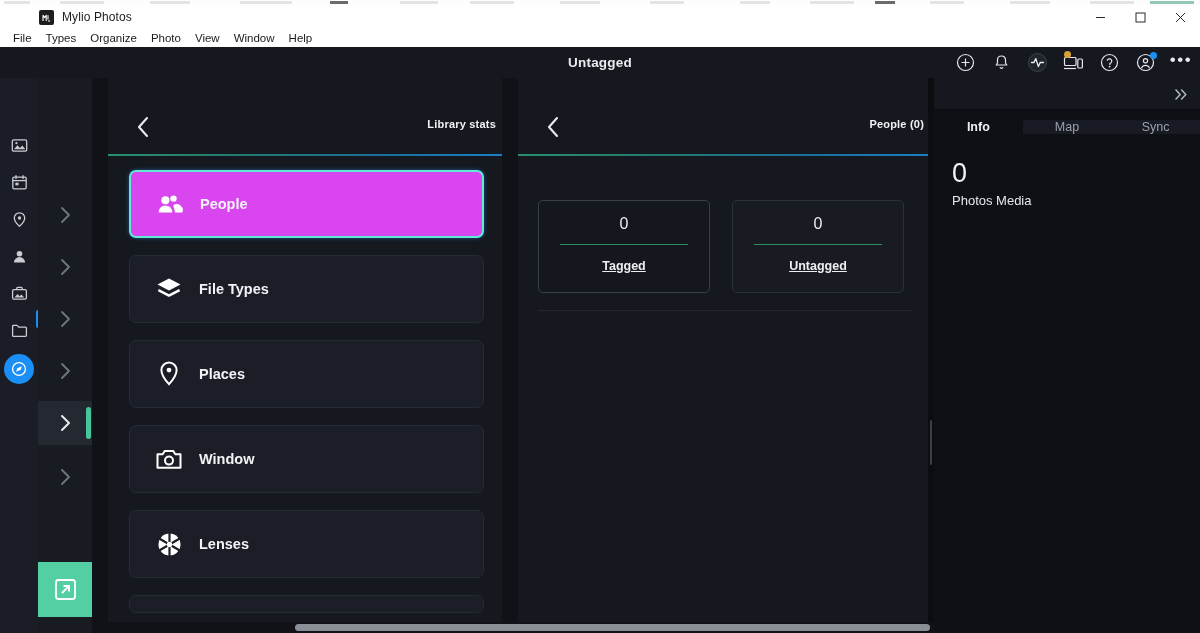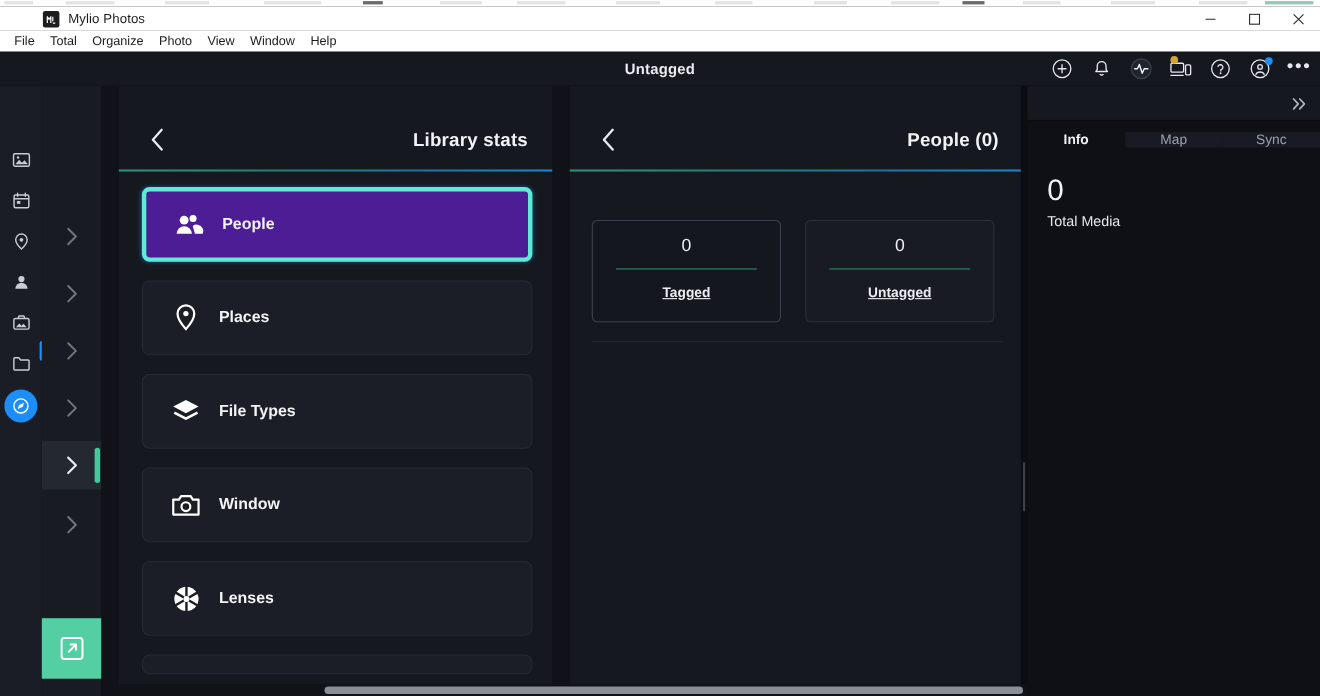--- a/index.html
+++ b/index.html
@@ -126,43 +126,43 @@
 
   
   .panel { position: absolute; top: 78px; height: 555px; background: #15181f; }
   .panel-head { position: relative; height: 78px; }
   .panel-back {
     position: absolute; left: 24px; top: 38px; width: 22px; height: 22px;
     color: #e9ebee; display: flex; align-items: center; justify-content: center;
   }
   .panel-back svg { display: block; }
   .panel-title {
-    position: absolute; right: 22px; top: 40px;
-    font-size: 17px; font-weight: bold; color: #f0f2f5; letter-spacing: .2px;
+    position: absolute; right: 6px; top: 40px;
+    font-size: 11px; font-weight: bold; color: #f0f2f5; letter-spacing: .2px;
   }
   .panel-rule {
     position: absolute; left: 0; right: 0; bottom: 0; height: 2px;
     background: linear-gradient(to right, #2a8f6e 0%, #22796e 35%, #1a6f9b 70%, #1b7fc4 100%);
   }
 
   #panel-stats { left: 108px; width: 394px; }
   #panel-people { left: 518px; width: 412px; }
 
   
   .statlist {
     position: absolute; left: 0; top: 78px; width: 394px; bottom: 0;
     padding: 14px 18px 0 21px; overflow: hidden;
   }
   .statrow {
     position: relative; height: 68px; margin-bottom: 17px;
     background: #1b1e26; border: 1px solid #262a34; border-radius: 7px;
     display: flex; align-items: center;
   }
   .statrow.selected {
-    background: #4c1d95; border: 4px solid #5eead4;
+    background: #d946ef; border: 2px solid #5eead4;
     box-shadow: 0 0 4px rgba(43,130,230,.55);
   }
   .statrow .sicon {
     width: 34px; margin-left: 22px; color: #ffffff;
     display: flex; align-items: center; justify-content: center;
   }
   .statrow .sicon svg { display: block; }
   .statrow .slabel {
     margin-left: 13px; font-size: 14.5px; font-weight: bold; color: #f1f3f6;
   }
@@ -288,21 +288,21 @@
       <div class="wc">
         <svg width="11" height="11" viewBox="0 0 11 11">
             <path d="M1 1 L10 10 M10 1 L1 10" stroke="#2a2a2a" stroke-width="1"></path>
           </svg>
       </div>
     </div>
   </div>
 
   <div class="menubar">
     <div class="menu-item">File</div>
-    <div class="menu-item">Total</div>
+    <div class="menu-item">Types</div>
     <div class="menu-item">Organize</div>
     <div class="menu-item">Photo</div>
     <div class="menu-item">View</div>
     <div class="menu-item">Window</div>
     <div class="menu-item">Help</div>
   </div>
 
   <div class="appheader">
     <div class="header-title">Untagged</div>
     <div class="header-icons">
@@ -475,36 +475,36 @@
             <circle cx="8.4" cy="7.2" r="4" fill="#ffffff"></circle>
             <path d="M1.6 19.5 a6.9 6.9 0 0 1 13.8 0 z" fill="#ffffff"></path>
             <path d="M16.2 12.4 a6 6 0 0 1 9.1 7.1 h-7.1" fill="#ffffff"></path>
           </svg>
         </span>
         <span class="slabel">People</span>
       </div>
 
       <div class="statrow">
         <span class="sicon">
+          <svg width="26" height="25" viewBox="0 0 26 25">
+            <path d="M13 1.6 L24.5 7.6 L13 13.6 L1.5 7.6 Z" fill="#ffffff"></path>
+            <path d="M2.4 13.1 L13 18.6 L23.6 13.1" fill="none" stroke="#ffffff" stroke-width="2.4" stroke-linejoin="round"></path>
+          </svg>
+        </span>
+        <span class="slabel">File Types</span>
+      </div>
+
+      <div class="statrow">
+        <span class="sicon">
           <svg width="22" height="26" viewBox="0 0 22 26">
             <path d="M11 1.6 c-4.2 0-7.6 3.4-7.6 7.6 c0 5.6 7.6 14 7.6 14 s7.6-8.4 7.6-14 c0-4.2-3.4-7.6-7.6-7.6z" fill="none" stroke="#ffffff" stroke-width="2"></path>
             <circle cx="11" cy="9.1" r="2.4" fill="#ffffff"></circle>
           </svg>
         </span>
         <span class="slabel">Places</span>
-      </div>
-
-      <div class="statrow">
-        <span class="sicon">
-          <svg width="26" height="25" viewBox="0 0 26 25">
-            <path d="M13 1.6 L24.5 7.6 L13 13.6 L1.5 7.6 Z" fill="#ffffff"></path>
-            <path d="M2.4 13.1 L13 18.6 L23.6 13.1" fill="none" stroke="#ffffff" stroke-width="2.4" stroke-linejoin="round"></path>
-          </svg>
-        </span>
-        <span class="slabel">File Types</span>
       </div>
 
       <div class="statrow">
         <span class="sicon">
           <svg width="26" height="23" viewBox="0 0 26 23">
             <path d="M1.5 6.2 h5.2 l2-3.2 h8.6 l2 3.2 h5.2 v13.6 H1.5 z" fill="none" stroke="#ffffff" stroke-width="2" stroke-linejoin="round"></path>
             <circle cx="13" cy="12.6" r="4" fill="none" stroke="#ffffff" stroke-width="2"></circle>
           </svg>
         </span>
         <span class="slabel">Window</span>
@@ -575,20 +575,20 @@
     </div>
 
     <div class="tabs">
       <div class="tab active">Info</div>
       <div class="tab">Map</div>
       <div class="tab">Sync</div>
     </div>
 
     <div class="info-body">
       <div class="info-num">0</div>
-      <div class="info-lbl">Total Media</div>
+      <div class="info-lbl">Photos Media</div>
     </div>
   </div>
 
   <div class="hscroll-track"></div>
   <div class="hscroll-thumb"></div>
 
 </div>
 
 </body></html>

